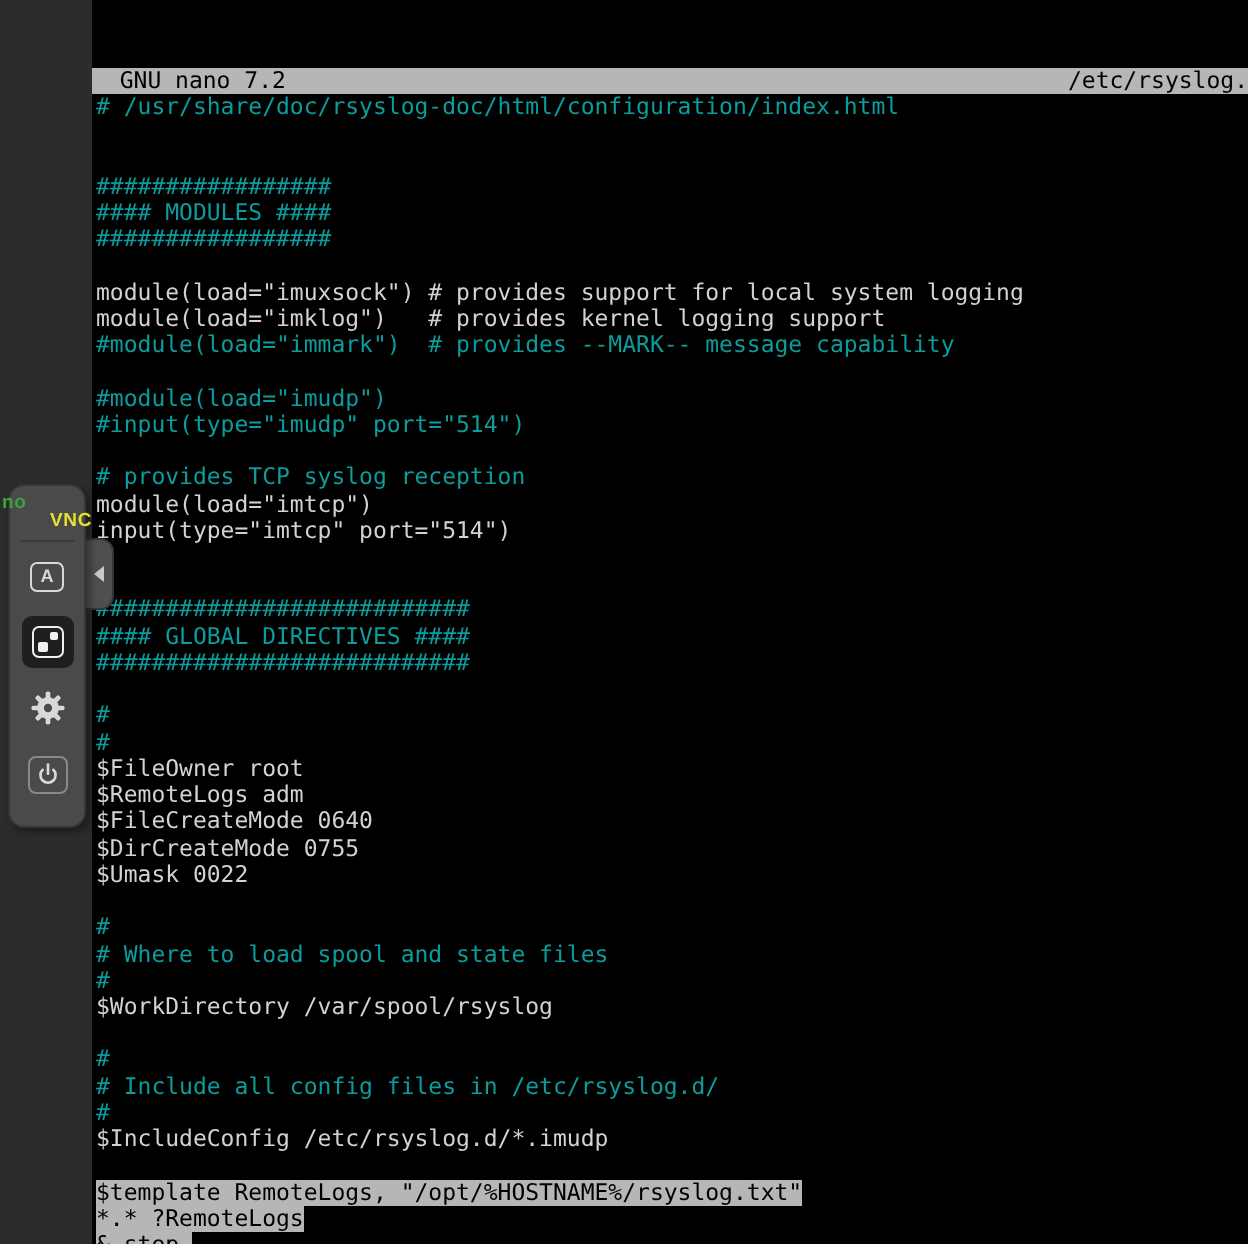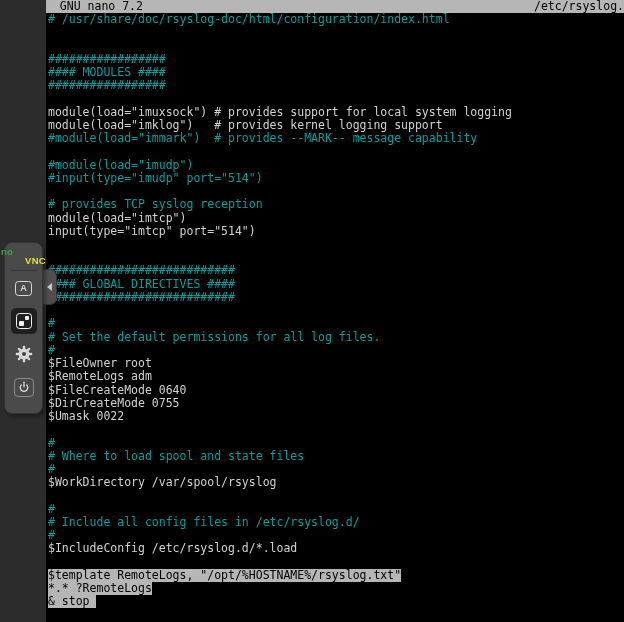--- a/index.html
+++ b/index.html
@@ -12,21 +12,21 @@
 
   
   .terminal {
     position:absolute; left:46px; top:0; width:578px; height:622px;
     background:var(--term-bg,#000);
   }
   .titlebar {
     height:13px; line-height:13px;
     background:var(--tb-bg,#b6b6b6); color:var(--tb-fg,#000);
     font-size:11.5px; white-space:pre;
-    display:flex; justify-content:space-between; overflow:hidden;
+    display:flex; justify-content:space-between; overflow:hidden;margin-top:34px;
   }
   .buffer { padding-left:2px; }
   .tline {
     height:13.24px; line-height:13.24px;
     font-size:11.5px; white-space:pre; overflow:hidden;
   }
   .tline span.code     { color:var(--code,#d2d2d2); }
   .tline span.comment  { color:var(--comment,#0c9c9c); }
   .tline span.selected { background:var(--sel-bg,#b6b6b6); color:var(--sel-fg,#000);margin-top:45px; }
 
@@ -110,37 +110,36 @@
         <div class="tline"><span class="comment"># provides TCP syslog reception</span></div>
         <div class="tline"><span class="code">module(load="imtcp")</span></div>
         <div class="tline"><span class="code">input(type="imtcp" port="514")</span></div>
         <div class="tline"><span class="code"></span></div>
         <div class="tline"><span class="code"></span></div>
         <div class="tline"><span class="comment">###########################</span></div>
         <div class="tline"><span class="comment">#### GLOBAL DIRECTIVES ####</span></div>
         <div class="tline"><span class="comment">###########################</span></div>
         <div class="tline"><span class="code"></span></div>
         <div class="tline"><span class="comment">#</span></div>
-        <div class="tline"><span class="comment"># Set the default permissions for all log files.</span></div>
         <div class="tline"><span class="comment">#</span></div>
         <div class="tline"><span class="code">$FileOwner root</span></div>
         <div class="tline"><span class="code">$RemoteLogs adm</span></div>
         <div class="tline"><span class="code">$FileCreateMode 0640</span></div>
         <div class="tline"><span class="code">$DirCreateMode 0755</span></div>
         <div class="tline"><span class="code">$Umask 0022</span></div>
         <div class="tline"><span class="code"></span></div>
         <div class="tline"><span class="comment">#</span></div>
         <div class="tline"><span class="comment"># Where to load spool and state files</span></div>
         <div class="tline"><span class="comment">#</span></div>
         <div class="tline"><span class="code">$WorkDirectory /var/spool/rsyslog</span></div>
         <div class="tline"><span class="code"></span></div>
         <div class="tline"><span class="comment">#</span></div>
         <div class="tline"><span class="comment"># Include all config files in /etc/rsyslog.d/</span></div>
         <div class="tline"><span class="comment">#</span></div>
-        <div class="tline"><span class="code">$IncludeConfig /etc/rsyslog.d/*.load</span></div>
+        <div class="tline"><span class="code">$IncludeConfig /etc/rsyslog.d/*.imudp</span></div>
         <div class="tline"><span class="code"></span></div>
         <div class="tline"><span class="selected">$template RemoteLogs, "/opt/%HOSTNAME%/rsyslog.txt"</span></div>
         <div class="tline"><span class="selected">*.* ?RemoteLogs</span></div>
         <div class="tline"><span class="selected">&amp; stop </span></div>
       </div>
   </div>
 
   <div class="vnc-panel">
     <div class="vnc-logo">
       <div class="l1">no</div>

